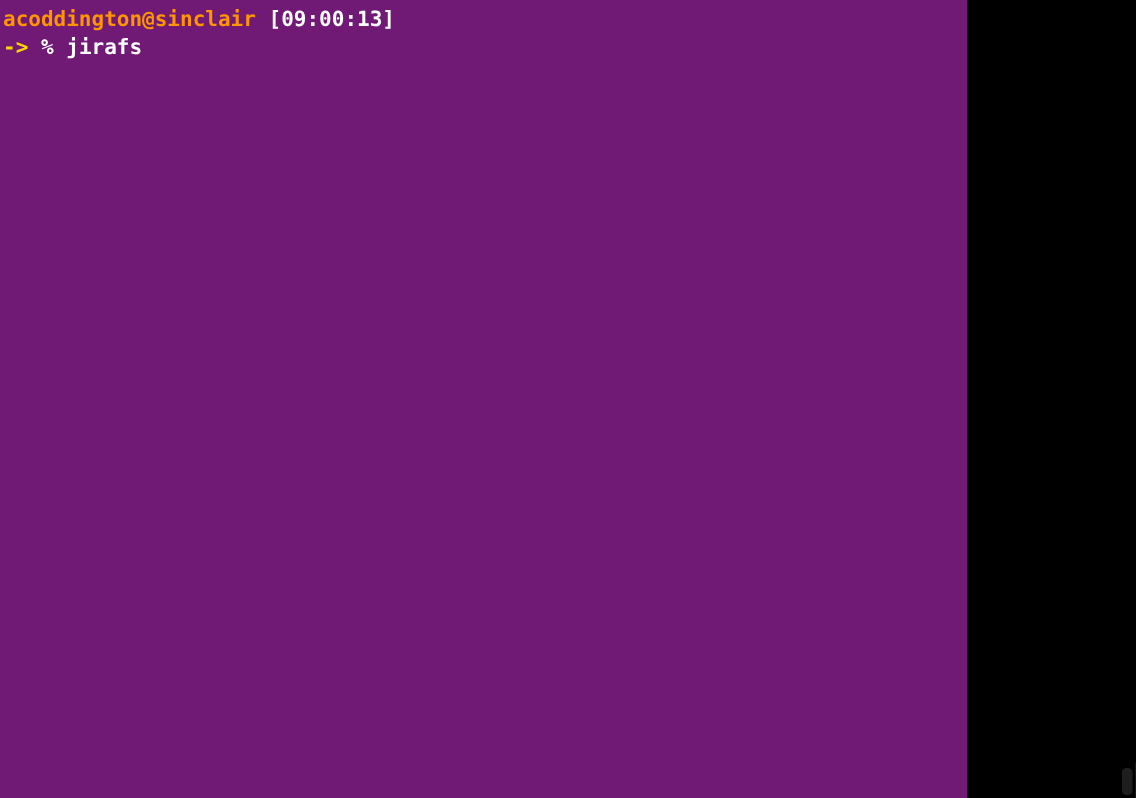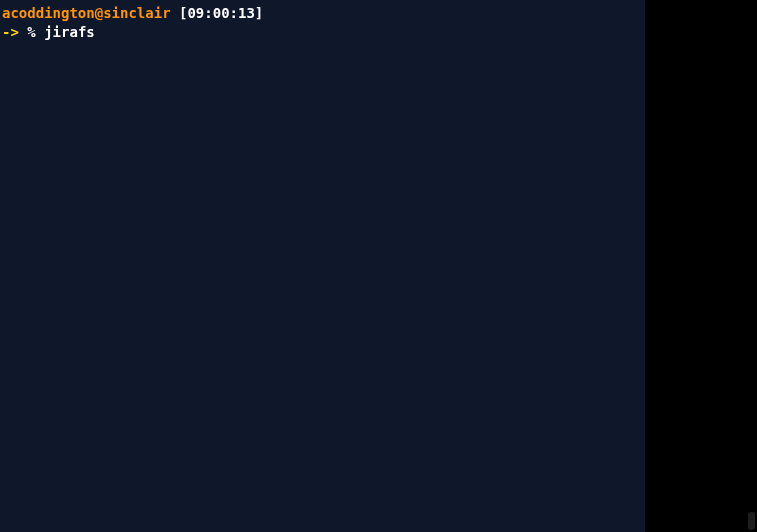--- a/index.html
+++ b/index.html
@@ -13,21 +13,21 @@
       background: #000000;
       font-family: 'Menlo', 'Monaco', 'Consolas', monospace;
       font-size: 14px;
       font-weight: bold;
       overflow: hidden;
       position: relative;
     }
     .terminal-area {
       width: 645px;
       height: 532px;
-      background: #0f172a;
+      background: #701a75;
       position: relative;
       padding: 4px 2px;
     }
     .line1 {
       display: flex;
       white-space: pre;
       line-height: 1.3;
     }
     .line2 {
       display: flex;

